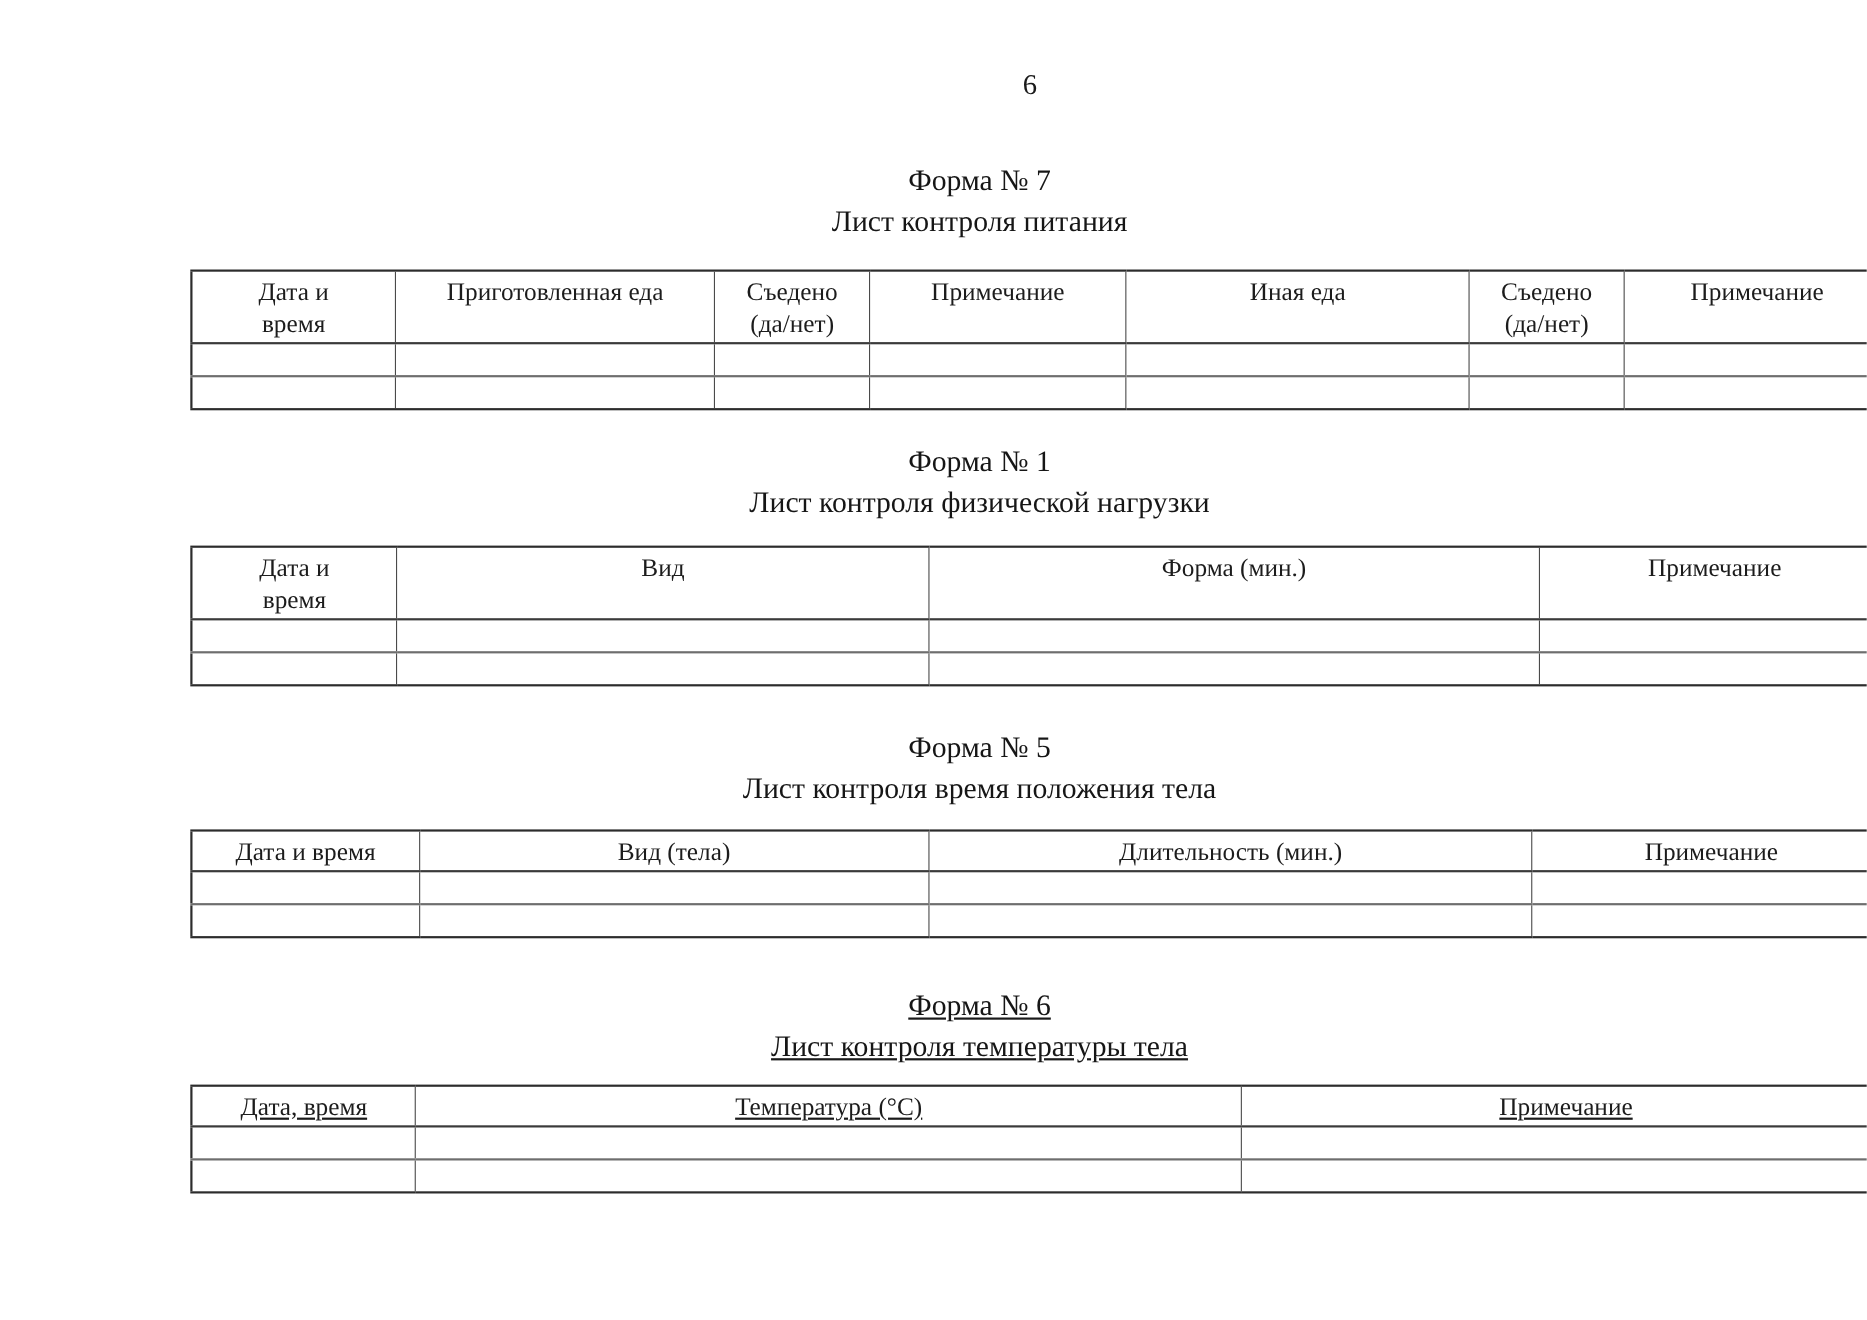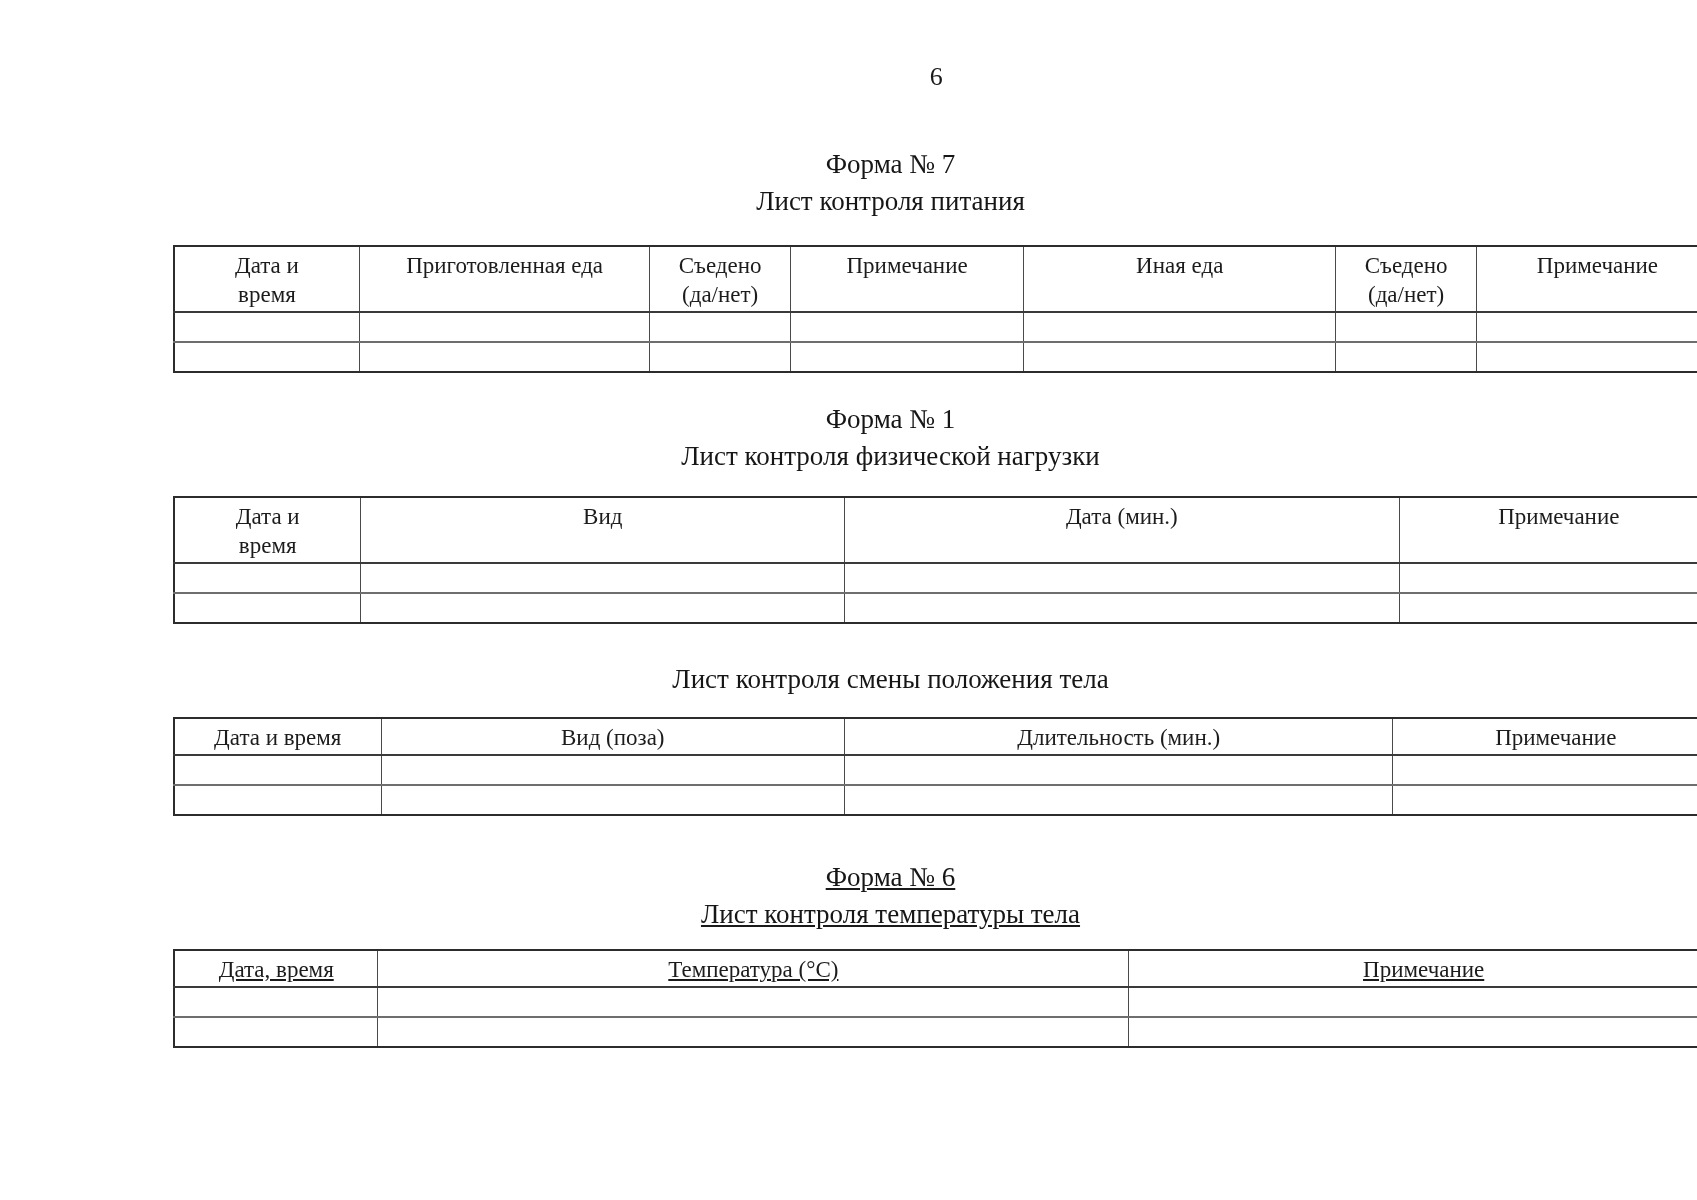--- a/index.html
+++ b/index.html
@@ -141,53 +141,54 @@
               <col style="width: 12.1%;">
               <col style="width: 31.3%;">
               <col style="width: 35.9%;">
               <col style="width: 20.7%;">
             </colgroup>
             <thead>
               <tr style="height: 58px;">
                 <th>Дата и
 время</th>
                 <th>Вид</th>
-                <th>Дата (мин.)</th>
+                <th>Форма (мин.)</th>
                 <th>Примечание</th>
               </tr>
             </thead>
             <tbody>
               <tr style="height: 30px;">
                 <td></td>
                 <td></td>
                 <td></td>
                 <td></td>
               </tr>
               <tr style="height: 30px;">
                 <td></td>
                 <td></td>
                 <td></td>
                 <td></td>
               </tr>
             </tbody>
           </table>
         </section>
         <section class="form-section" style="margin-top: 37px;">
-          <div class="form-subtitle">Лист контроля смены положения тела</div>
+          <div class="form-title">Форма № 5</div>
+          <div class="form-subtitle">Лист контроля время положения тела</div>
           <table class="form-table" style="margin-top: 19px;">
             <colgroup>
               <col style="width: 13.4%;">
               <col style="width: 30%;">
               <col style="width: 35.5%;">
               <col style="width: 21.1%;">
             </colgroup>
             <thead>
               <tr style="height: 30px;">
                 <th>Дата и время</th>
-                <th>Вид (поза)</th>
+                <th>Вид (тела)</th>
                 <th>Длительность (мин.)</th>
                 <th>Примечание</th>
               </tr>
             </thead>
             <tbody>
               <tr style="height: 30px;">
                 <td></td>
                 <td></td>
                 <td></td>
                 <td></td>

